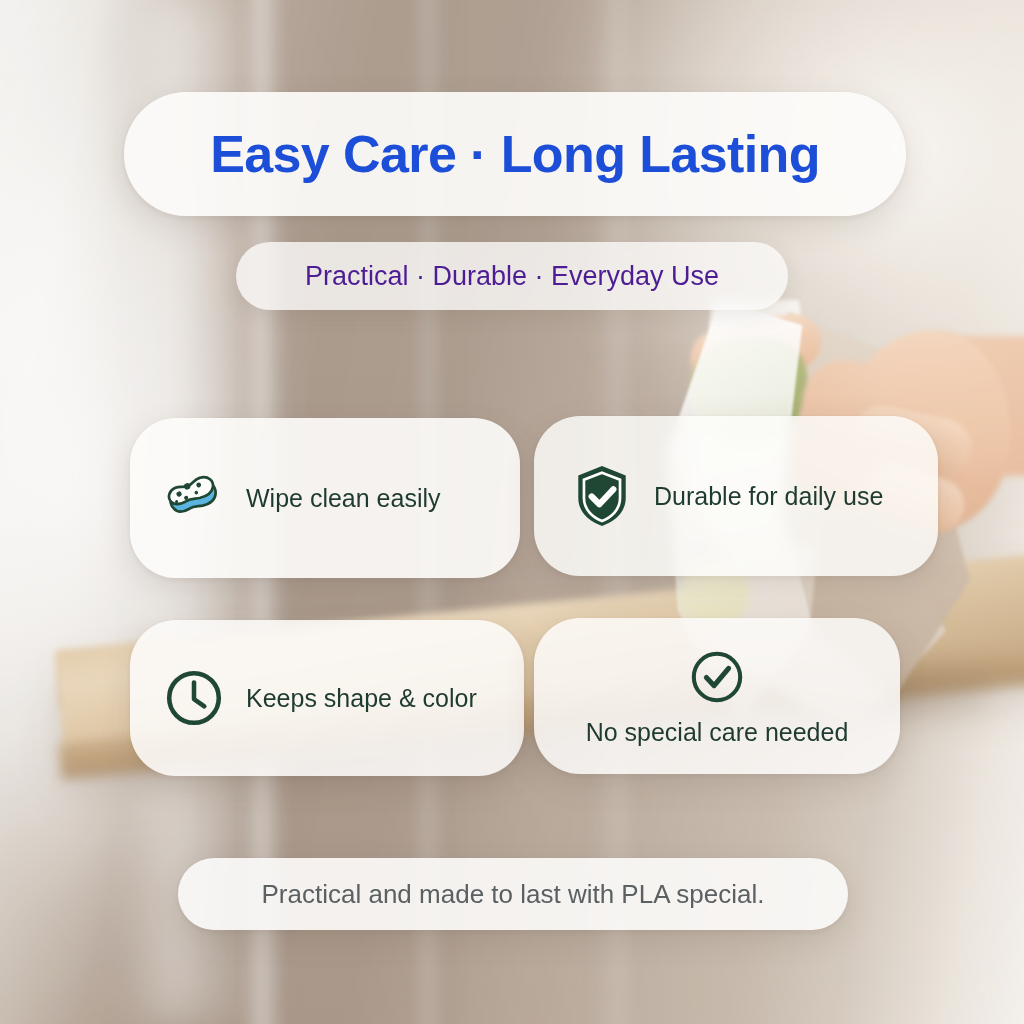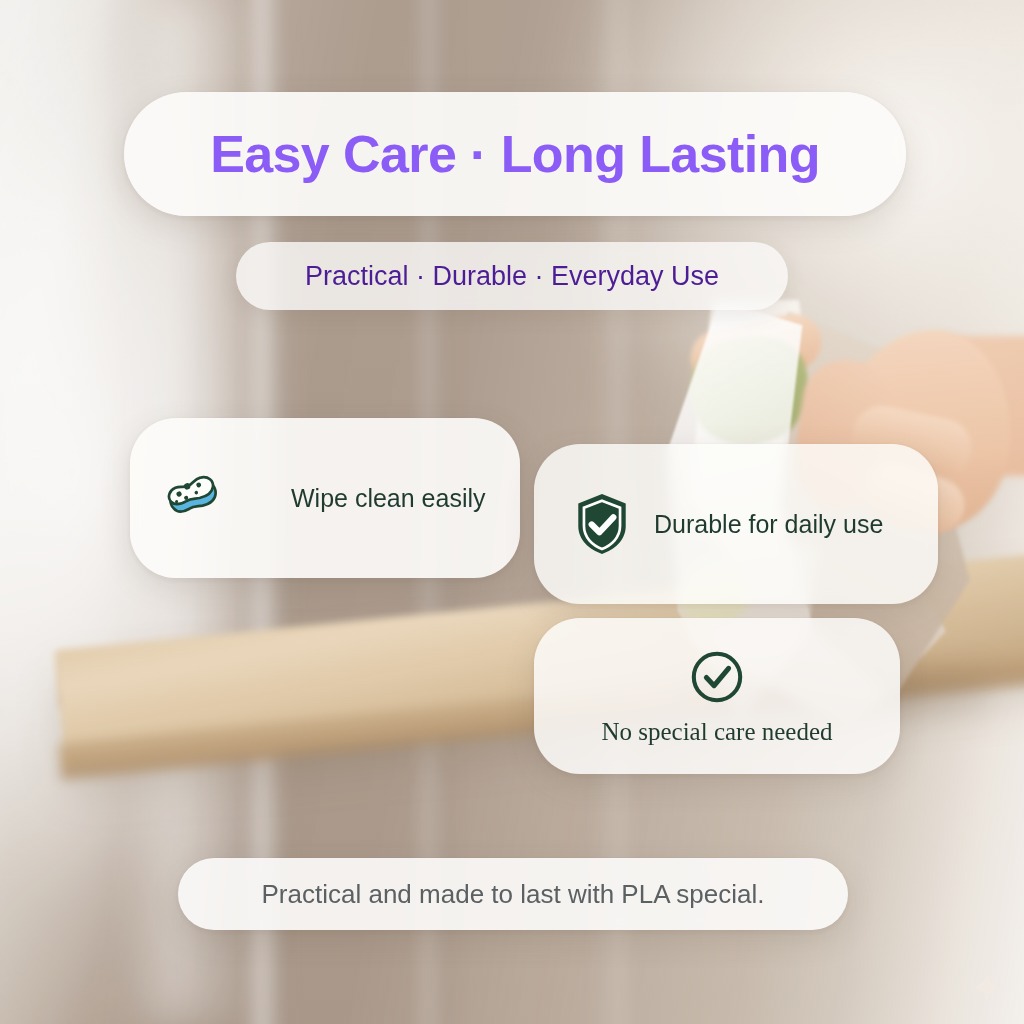--- a/index.html
+++ b/index.html
@@ -238,21 +238,21 @@
   #title-pill {
     left: 124px; top: 92px;
     width: 782px; height: 124px;
     border-radius: 62px;
     background: rgba(252,251,249,0.93);
     display: flex; align-items: center; justify-content: center;
   }
   #title-text {
     font-size: 52px;
     font-weight: bold;
-    color: #8b5cf6;
+    color: #1d4ed8;
     letter-spacing: -0.6px;
     white-space: nowrap;
   }
 
   
   #subtitle-pill {
     left: 236px; top: 242px;
     width: 552px; height: 68px;
     border-radius: 34px;
     background: rgba(250,249,247,0.80);
@@ -271,28 +271,28 @@
     display: flex;
     align-items: center;
     background: rgba(253,252,250,0.90);
   }
   .feature-card .label {
     font-size: 25px;
     color: #1f3b30;
     white-space: nowrap;
   }
 
-  #card-wipe   { left: 130px; top: 418px; width: 362px; height: 160px; padding-left: 28px; gap: 45px; }
+  #card-wipe   { left: 130px; top: 418px; width: 362px; height: 160px; padding-left: 28px; }
   #card-durable{ left: 534px; top: 416px; width: 372px; height: 160px; padding-left: 32px;
-                 background: rgba(253,252,250,0.82); margin-top: 28px; }
+                 background: rgba(253,252,250,0.82); }
   #card-keeps  { left: 130px; top: 620px; width: 366px; height: 156px; padding-left: 28px;
                  background: rgba(253,252,250,0.86); }
   #card-nocare { left: 534px; top: 618px; width: 366px; height: 156px;
                  background: rgba(253,252,250,0.84);
-                 flex-direction: column; justify-content: center; padding-left: 0; font-family: Liberation Serif, serif; }
+                 flex-direction: column; justify-content: center; padding-left: 0; }
 
   .icon-slot { flex: 0 0 auto; display: flex; align-items: center; justify-content: center; }
   #card-wipe .icon-slot,
   #card-durable .icon-slot,
   #card-keeps .icon-slot { width: 72px; height: 72px; margin-right: 16px; }
   #card-nocare .icon-slot { width: 62px; height: 62px; margin-bottom: 10px; }
 
   
   #caption-pill {
     left: 178px; top: 858px;
@@ -383,20 +383,29 @@
     <span class="icon-slot">
       <svg width="64" height="66" viewBox="0 0 60 64">
         <path d="M30 3 53 12v22c0 14-11 23-23 27C18 57 7 48 7 34V12z" fill="#1f4733"></path>
         <path d="M30 9.5 47.5 16.2V34c0 11.3-8.6 18.8-17.5 22.2C21.1 52.8 12.5 45.3 12.5 34V16.2z" fill="none" stroke="#ffffff" stroke-width="2.6"></path>
         <path d="M20 32.5 27.5 40 41 25.5" fill="none" stroke="#ffffff" stroke-width="6" stroke-linecap="round" stroke-linejoin="round"></path>
       </svg>
     </span>
     <span class="label">Durable for daily use</span>
   </div>
 
+  <div class="glass feature-card" id="card-keeps">
+    <span class="icon-slot">
+      <svg width="62" height="62" viewBox="0 0 60 60">
+        <circle cx="30" cy="30" r="24" fill="none" stroke="#1f4733" stroke-width="4.4"></circle>
+        <path d="M30 15v16l10 7" fill="none" stroke="#1f4733" stroke-width="4.4" stroke-linecap="round" stroke-linejoin="round"></path>
+      </svg>
+    </span>
+    <span class="label">Keeps shape &amp; color</span>
+  </div>
 
   <div class="glass feature-card" id="card-nocare">
     <span class="icon-slot">
       <svg width="58" height="58" viewBox="0 0 60 60">
         <circle cx="30" cy="30" r="24" fill="none" stroke="#1f4733" stroke-width="4.2"></circle>
         <path d="M19 30.5 27 39 42 21" fill="none" stroke="#1f4733" stroke-width="5.2" stroke-linecap="round" stroke-linejoin="round"></path>
       </svg>
     </span>
     <span class="label">No special care needed</span>
   </div>

